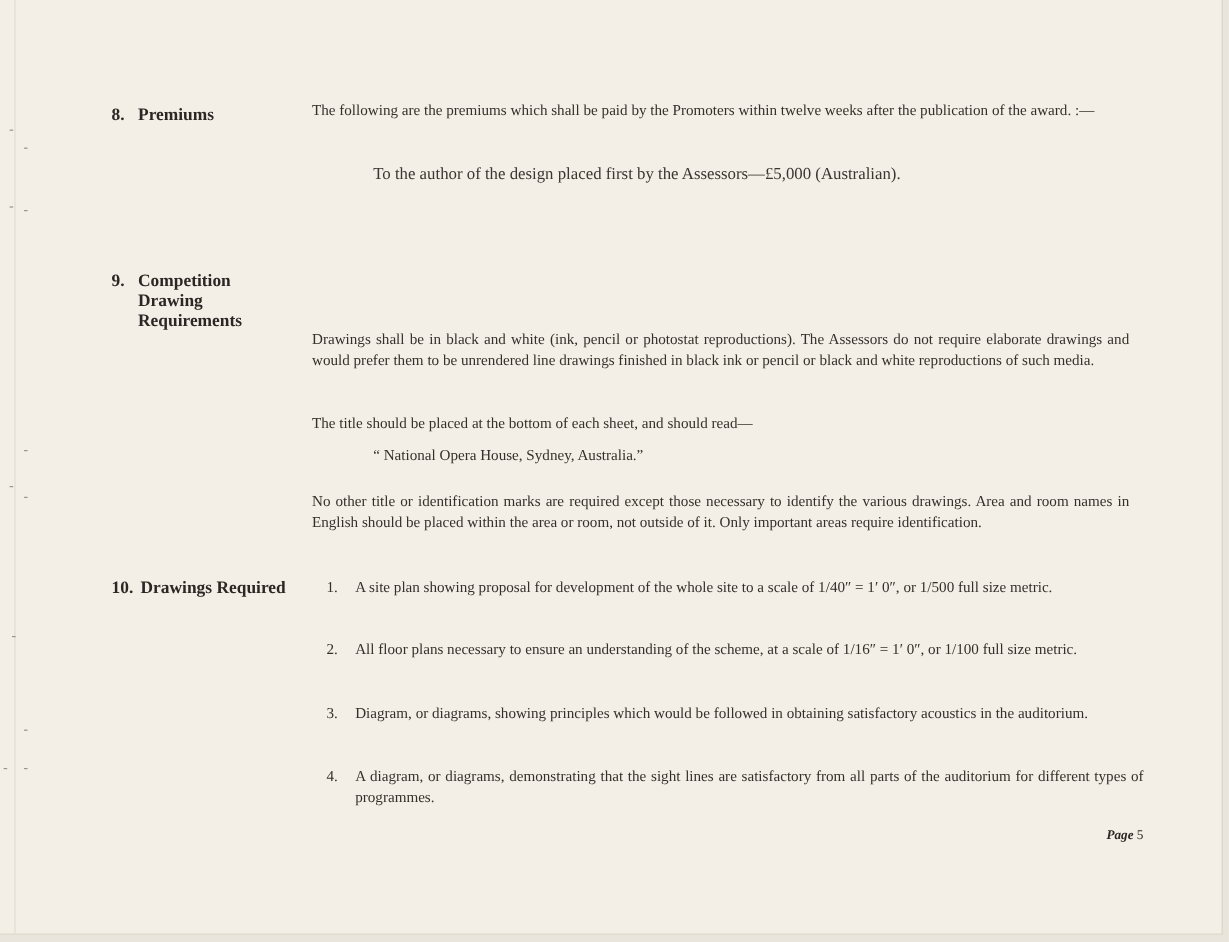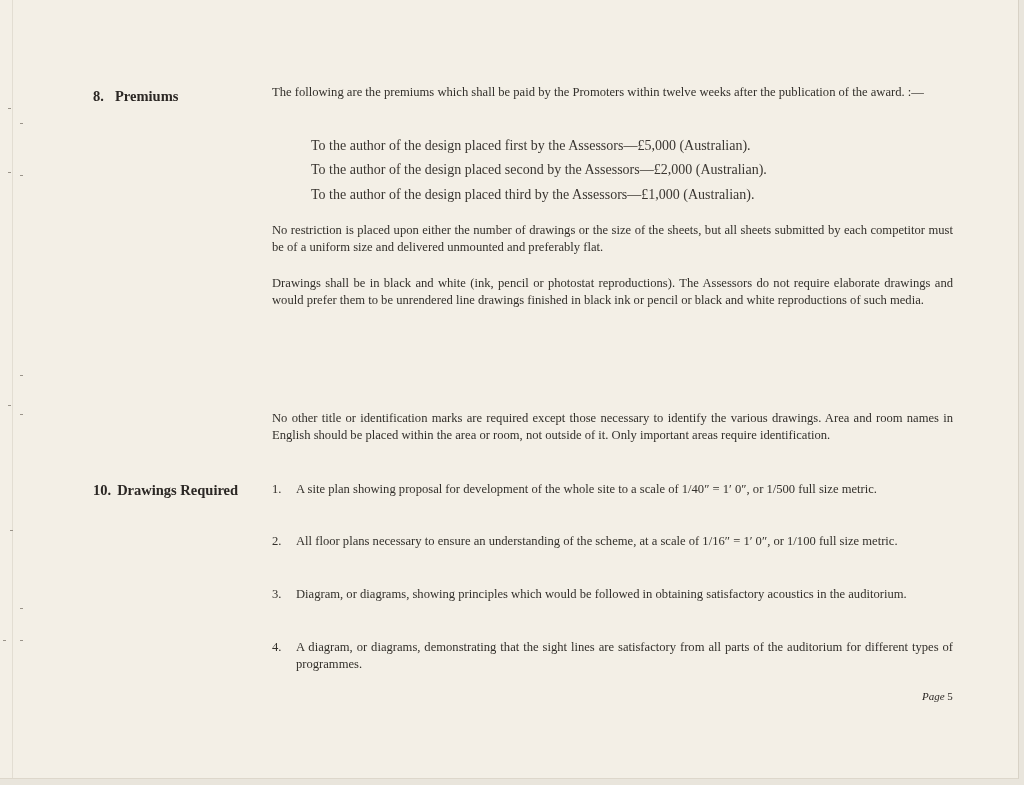--- a/index.html
+++ b/index.html
@@ -49,21 +49,21 @@
       color: #2b2724;
     }
     .heading .num {
       display: inline-block;
       width: 22px;
     }
     .heading.h10 .num { width: auto; margin-right: 6px; }
     .heading .rest { display: inline-block; vertical-align: top; }
     .para {
       position: absolute;
-      left: 272px;
+      left: 260px;
       width: 681px;
       font-size: 12.6px;
       line-height: 17.3px;
       text-align: justify;
       text-align-last: left;
       color: #33302b;
     }
     .prem {
       position: absolute;
       left: 311px;
@@ -102,21 +102,21 @@
     }
     .pageno {
       position: absolute;
       left: 922px;
       top: 690px;
       font-size: 11px;
       color: #2b2724;
     }
     .pageno .lbl {
       font-style: italic;
-      font-weight: normal;
+      font-weight: bold;
     }
   </style>
 </head>
 <body>
 
 <div class="page">
   <div class="spine"></div>
   <div class="mark" style="left:8px;top:108px"></div>
   <div class="mark" style="left:8px;top:172px"></div>
   <div class="mark" style="left:20px;top:175px"></div>
@@ -127,25 +127,27 @@
   <div class="mark" style="left:10px;top:530px"></div>
   <div class="mark" style="left:20px;top:608px"></div>
   <div class="mark" style="left:20px;top:640px"></div>
   <div class="mark" style="left:3px;top:640px"></div>
 
   <div class="heading" style="top:88px">
     <span class="num">8.</span><span class="rest">Premiums</span>
   </div>
   <div class="para" style="top:84px">The following are the premiums which shall be paid by the Promoters within twelve weeks after the publication of the award. :—</div>
   <div class="prem" style="top:140px">To the author of the design placed first by the Assessors—£5,000 (Australian).</div>
-  <div class="prem" style="top:164px">To the author of the design placed second by the Assessors—£2,000 (Australian).</div>
-  <div class="prem" style="top:189px">To the author of the design placed third by the Assessors—£1,000 (Australian).</div>
 
-  <div class="para" style="top:222px">No restriction is placed upon either the number of drawings or the size of the sheets, but all sheets submitted by each competitor must be of a uniform size and delivered unmounted and preferably flat.</div>
+  <div class="heading" style="top:226px">
+    <span class="num">9.</span><span class="rest"><span>Competition</span><br><span>Drawing</span><br><span>Requirements</span></span>
+  </div>
   <div class="para" style="top:275px">Drawings shall be in black and white (ink, pencil or photostat reproductions). The Assessors do not require elaborate drawings and would prefer them to be unrendered line drawings finished in black ink or pencil or black and white reproductions of such media.</div>
+  <div class="para" style="top:345px">The title should be placed at the bottom of each sheet, and should read—</div>
+  <div class="quote" style="top:371px">“ National Opera House, Sydney, Australia.”</div>
   <div class="para" style="top:410px">No other title or identification marks are required except those necessary to identify the various drawings. Area and room names in English should be placed within the area or room, not outside of it. Only important areas require identification.</div>
 
   <div class="heading h10" style="top:482px">
     <span class="num">10.</span><span class="rest">Drawings Required</span>
   </div>
   <div class="item" style="top:481px">
     <span class="inum">1.</span>
     <span class="itext">A site plan showing proposal for development of the whole site to a scale of 1/40″ = 1′ 0″, or 1/500 full size metric.</span>
   </div>
   <div class="item" style="top:533px">

